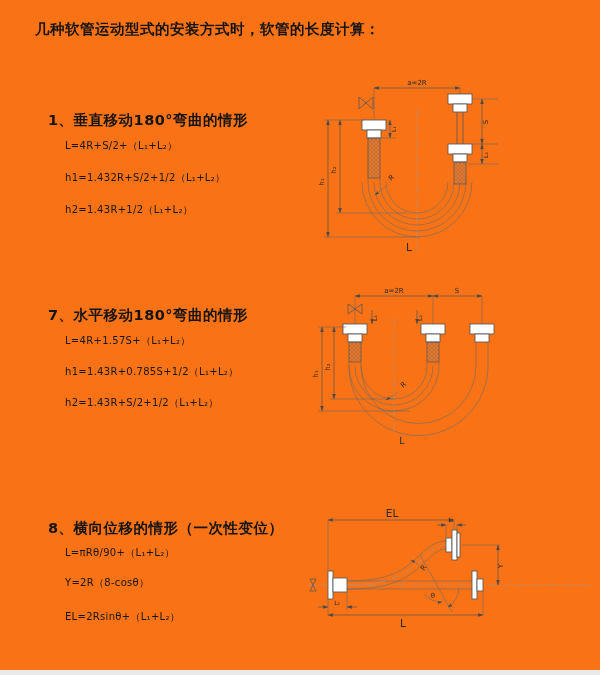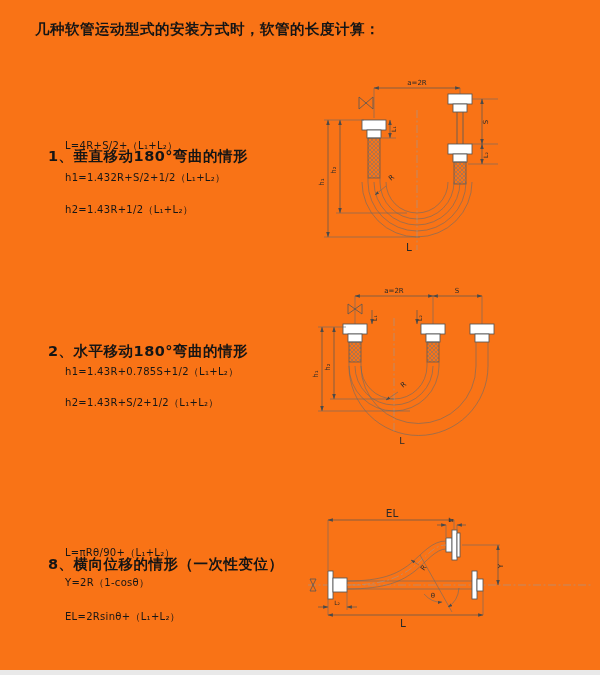--- a/index.html
+++ b/index.html
@@ -1,21 +1,21 @@
 <!DOCTYPE html>
 <html><head>
 <meta charset="utf-8">
 <style>
   html,body{margin:0;padding:0;background:#fff;}
   .page{position:relative;width:600px;height:675px;background:#f97316;overflow:hidden;
         font-family:"DejaVu Sans",sans-serif;color:#111;}
   .title{position:absolute;left:35px;top:20px;font-size:14.5px;font-weight:bold;
          letter-spacing:.5px;color:#151515;}
   .heading{position:absolute;left:48px;font-size:14.5px;font-weight:bold;
-           letter-spacing:.5px;color:#151515;margin-top:36px;}
+           letter-spacing:.5px;color:#151515;}
   .formula{position:absolute;left:65px;font-size:10px;color:#161616;letter-spacing:.3px;}
   .diag{position:absolute;}
   svg text{fill:#2a2a2a;font-family:"DejaVu Sans",sans-serif;}
   .t7{font-size:7px;} .t6{font-size:6px;} .t9{font-size:9.5px;} .t10{font-size:10.5px;}
   .ln{stroke:#5a5a5a;stroke-width:.85;fill:none;}
   .thin{stroke:#6a6a6a;stroke-width:.6;fill:none;}
   .dim{stroke:#555;stroke-width:.7;fill:none;}
   .cl{stroke:#9a9a9a;stroke-width:.6;fill:none;stroke-dasharray:8 2.5 2 2.5;}
   .fit{fill:#fff;stroke:#555;stroke-width:.85;}
   .braid{fill:url(#braid);stroke:#555;stroke-width:.7;}
@@ -38,27 +38,28 @@
     </defs>
   </svg>
 
   <div class="title">几种软管运动型式的安装方式时，软管的长度计算：</div>
 
   <div class="heading" style="top:111px">1、垂直移动180°弯曲的情形</div>
   <div class="formula" style="top:139px">L=4R+S/2+（L₁+L₂）</div>
   <div class="formula" style="top:171px">h1=1.432R+S/2+1/2（L₁+L₂）</div>
   <div class="formula" style="top:203px">h2=1.43R+1/2（L₁+L₂）</div>
 
-  <div class="heading" style="top:306px">2、水平移动180°弯曲的情形</div>
+  <div class="heading" style="top:306px">7、水平移动180°弯曲的情形</div>
+  <div class="formula" style="top:334px">L=4R+1.57S+（L₁+L₂）</div>
   <div class="formula" style="top:365px">h1=1.43R+0.785S+1/2（L₁+L₂）</div>
   <div class="formula" style="top:396px">h2=1.43R+S/2+1/2（L₁+L₂）</div>
 
   <div class="heading" style="top:519px">8、横向位移的情形（一次性变位）</div>
   <div class="formula" style="top:546px">L=πRθ/90+（L₁+L₂）</div>
-  <div class="formula" style="top:576px">Y=2R（1-cosθ）</div>
+  <div class="formula" style="top:576px">Y=2R（8-cosθ）</div>
   <div class="formula" style="top:610px">EL=2Rsinθ+（L₁+L₂）</div>
 
   <svg class="diag" style="left:312px;top:72px" width="280" height="190" viewBox="0 0 280 190">
     <g>
       <line class="dim" x1="62" y1="16" x2="148" y2="16" marker-start="url(#ae)" marker-end="url(#ae)"></line>
       <line class="thin" x1="62" y1="16" x2="62" y2="46"></line>
       <line class="thin" x1="148" y1="16" x2="148" y2="22"></line>
       <text class="t7" x="105" y="13" text-anchor="middle">a=2R</text>
     </g>
     <path class="valve" d="M47,25 L47,37 L54,31 Z M61,25 L61,37 L54,31 Z"></path>

